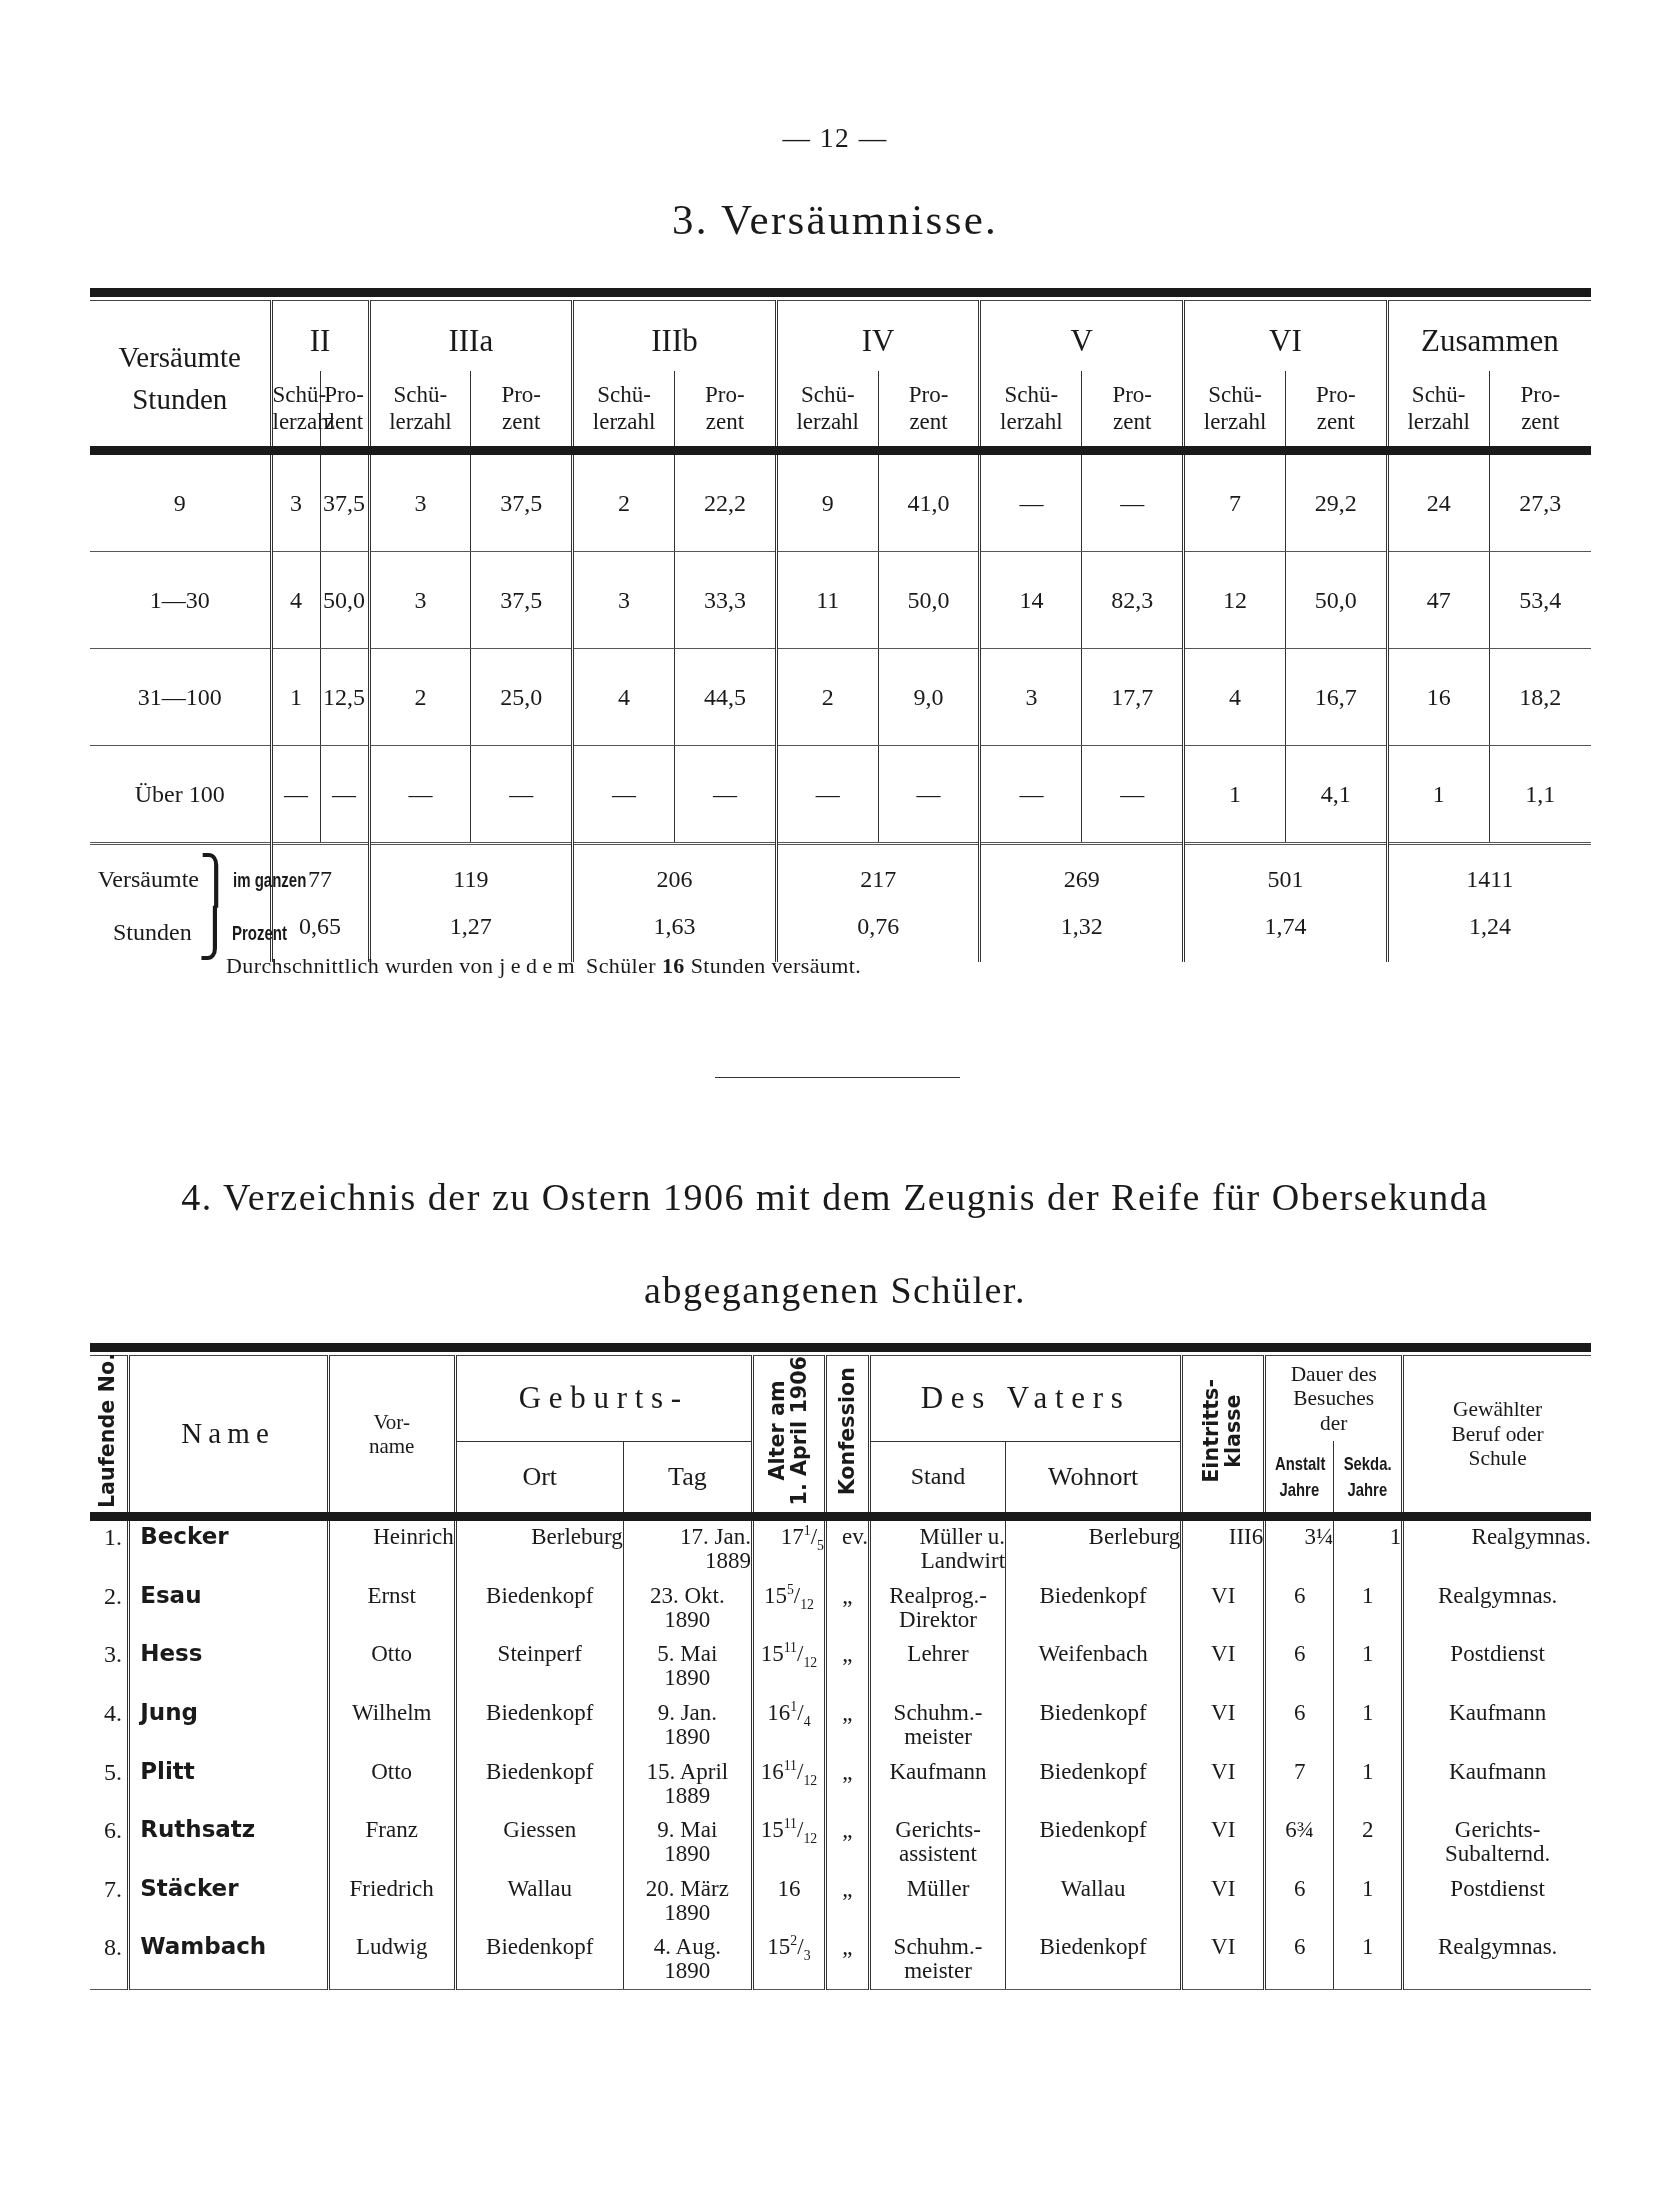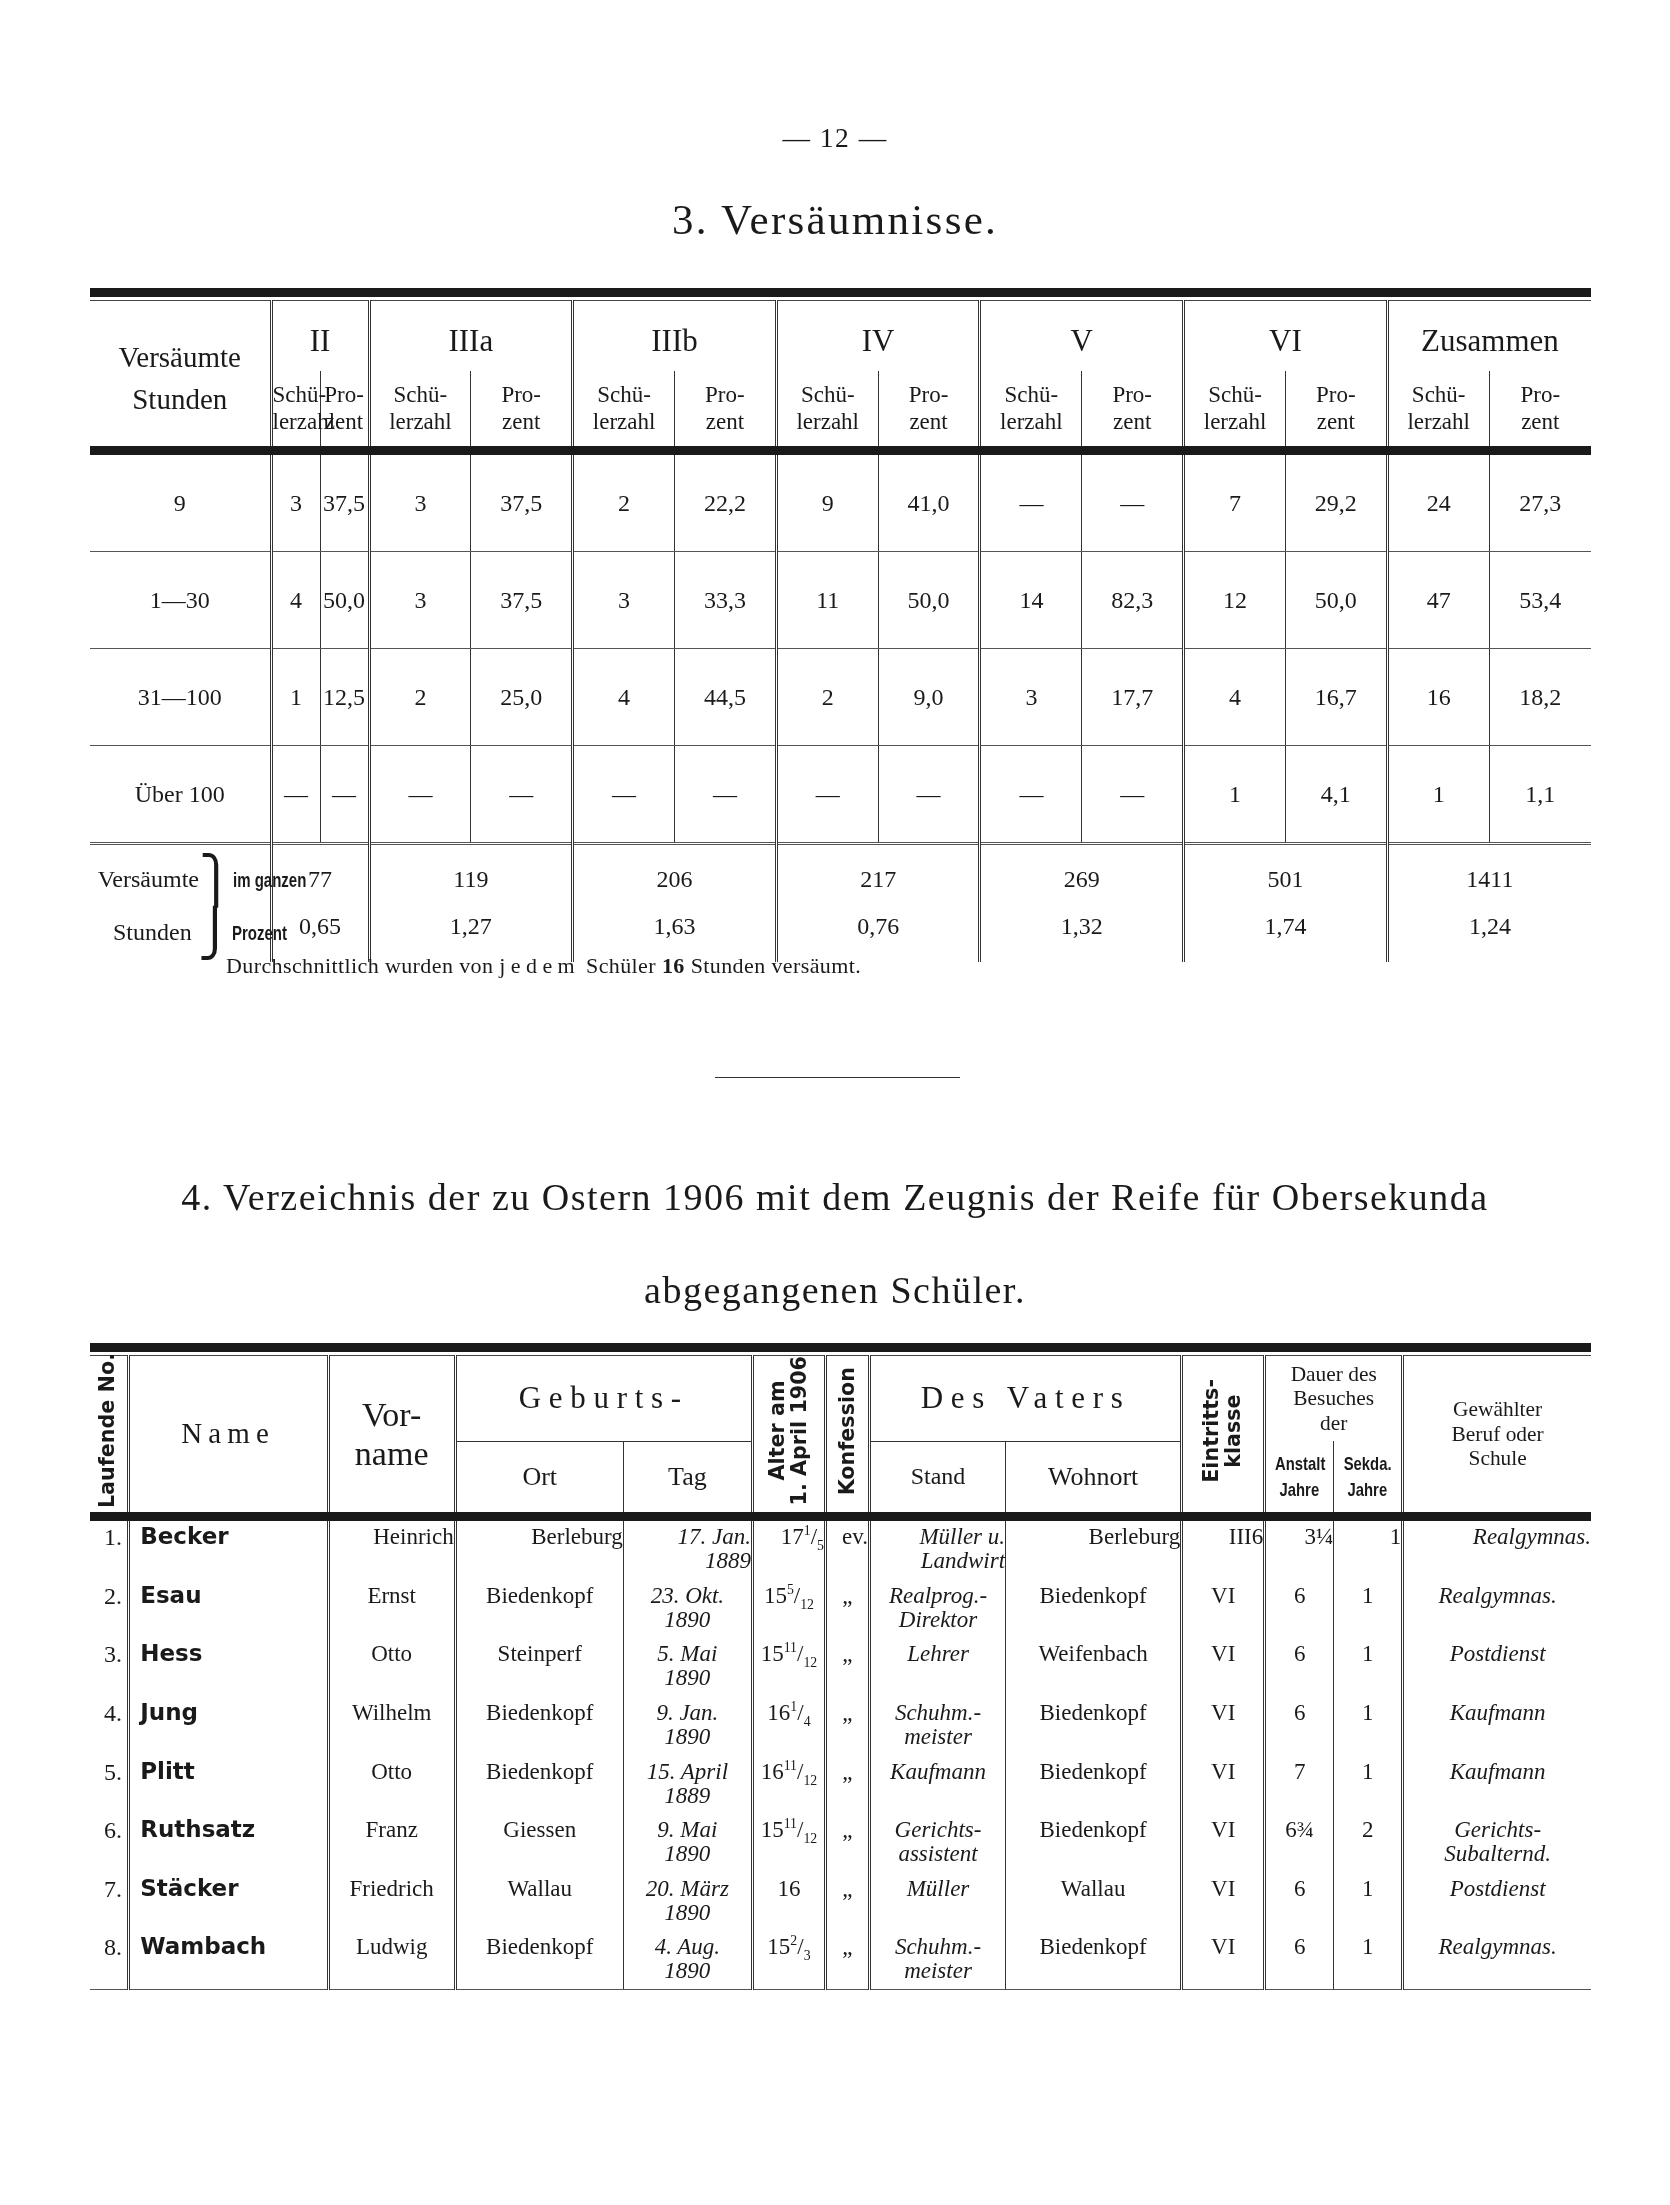--- a/index.html
+++ b/index.html
@@ -44,21 +44,21 @@
   .t2 .sl { border-left: 1.5px solid #333; }
   .t2 .vert { writing-mode: vertical-rl; transform: rotate(180deg); font-family: "DejaVu Sans", sans-serif; font-weight: bold; font-size: 20.7px; display: inline-block; line-height: 1.05; }
   .t2 .spaced { letter-spacing: 7.7px; font-size: 31px; }
   .t2 .hdr-mid { font-size: 29px; }
   .t2 .sm { font-size: 21.4px; line-height: 1.15; }
   .t2 .smbold { font-family: "Liberation Sans", sans-serif; font-weight: bold; font-size: 19px; display: inline-block; transform: scaleX(0.78); }
   .t2 .body-first td { border-top: 9.2px solid #1a1a1a; text-align: right; }
   .t2 .drow td { height: 54px; padding-top: 4.6px; line-height: 1.0; }
   .t2 .drow .name { text-align: left; padding-left: 10.7px; font-family: "DejaVu Sans", sans-serif; font-weight: bold; font-size: 23px; }
   .t2 .drow .num { text-align: right; padding-right: 4.6px; font-size: 24px; }
-  .t2 .drow .wrap { line-height: 1.05; font-style: italic; }
+  .t2 .drow .wrap { line-height: 1.05; }
   .t2 .last td { border-bottom: 1.5px solid #555; }
   sup { font-size: 0.6em; vertical-align: super; line-height: 0; }
   sub { font-size: 0.6em; vertical-align: sub; line-height: 0; }
 </style>
 </head>
 <body>
 
 <div class="page-number">— 12 —</div>
 <div class="section-title" id="t1-title">3. Versäumnisse.</div>
 
@@ -232,21 +232,21 @@
     <col style="width:69px">
     <col style="width:188px">
   </colgroup>
   <tbody>
     <tr class="thickline">
         <td colspan="13"></td>
       </tr>
     <tr class="hdr">
       <td rowspan="2" style="height:130px"><span class="vert">Laufende No.</span></td>
       <td rowspan="2" class="vl hdr-mid" style="letter-spacing:6.1px">Name</td>
-      <td rowspan="2" class="vl sm" style="font-size:34px;white-space:pre-line">Vor-
+      <td rowspan="2" class="vl sm" style="font-size:21px;white-space:pre-line">Vor-
 name</td>
       <td colspan="2" class="vl spaced" style="height:69px;border-bottom:1.5px solid #333">Geburts-</td>
       <td rowspan="2" class="vl"><span class="vert" style="white-space:pre-line">Alter am
 1. April 1906</span></td>
       <td rowspan="2" class="vl"><span class="vert">Konfession</span></td>
       <td colspan="2" class="vl spaced" style="border-bottom:1.5px solid #333">Des Vaters</td>
       <td rowspan="2" class="vl"><span class="vert" style="white-space:pre-line">Eintritts-
 klasse</span></td>
       <td colspan="2" class="vl sm" style="white-space:pre-line">Dauer des
 Besuches

